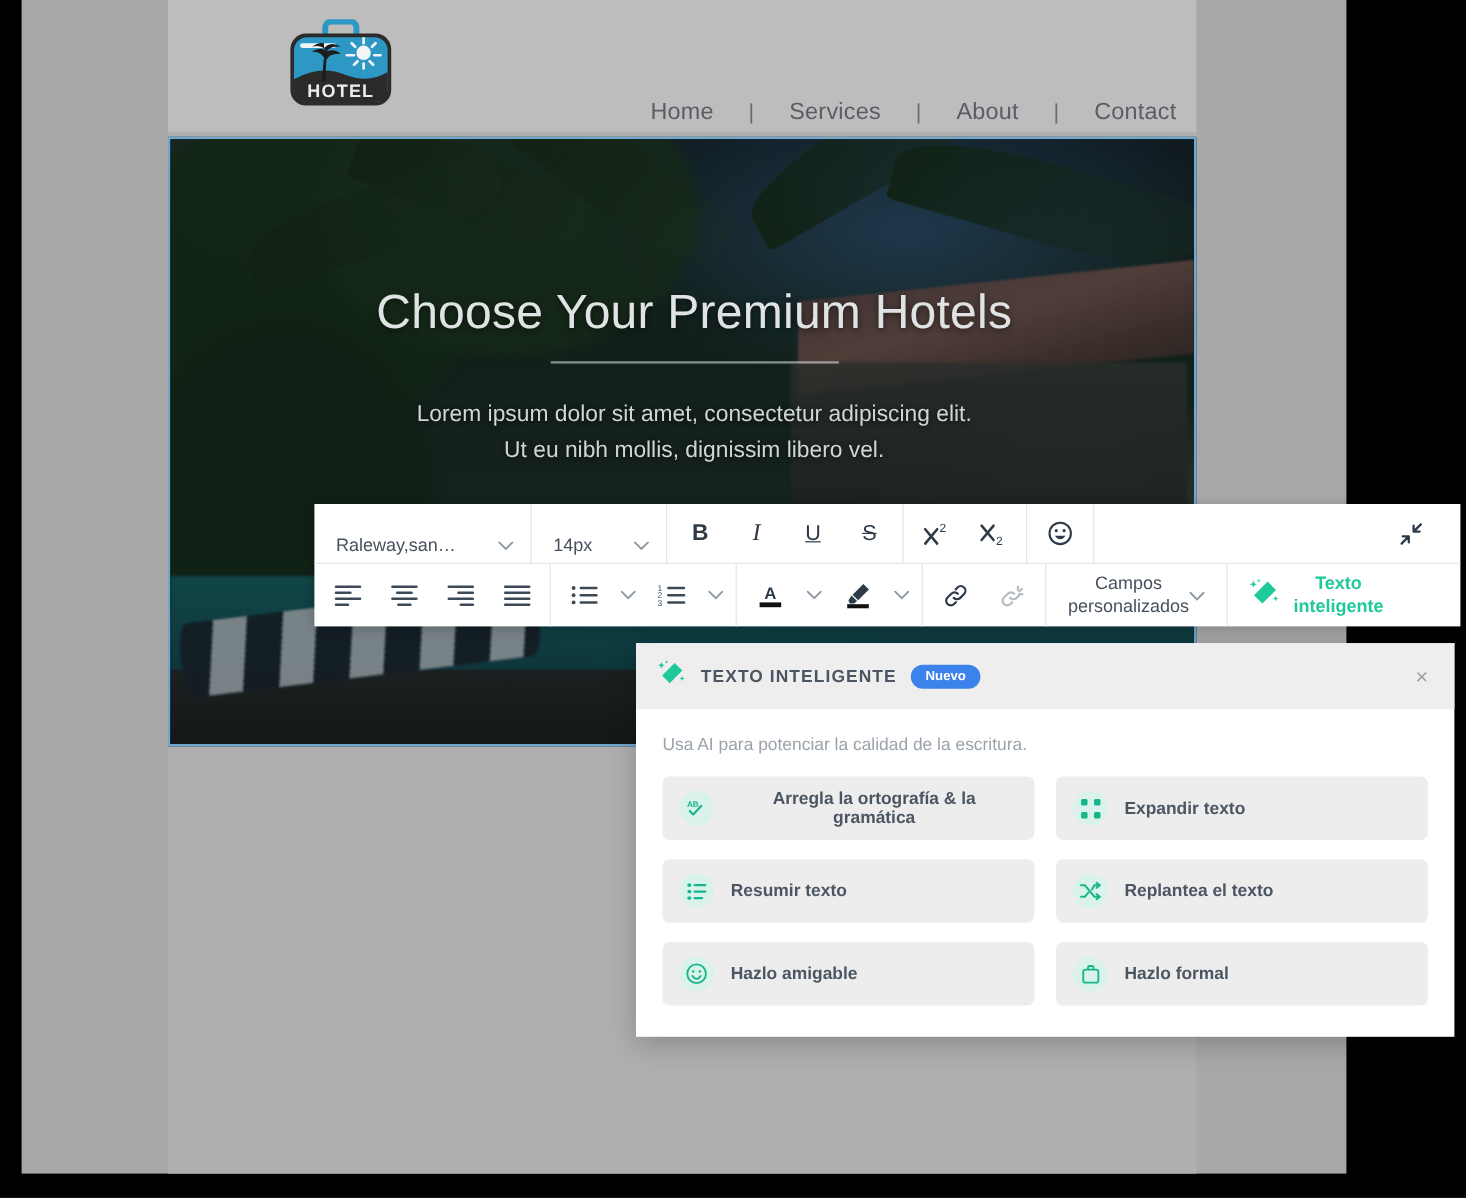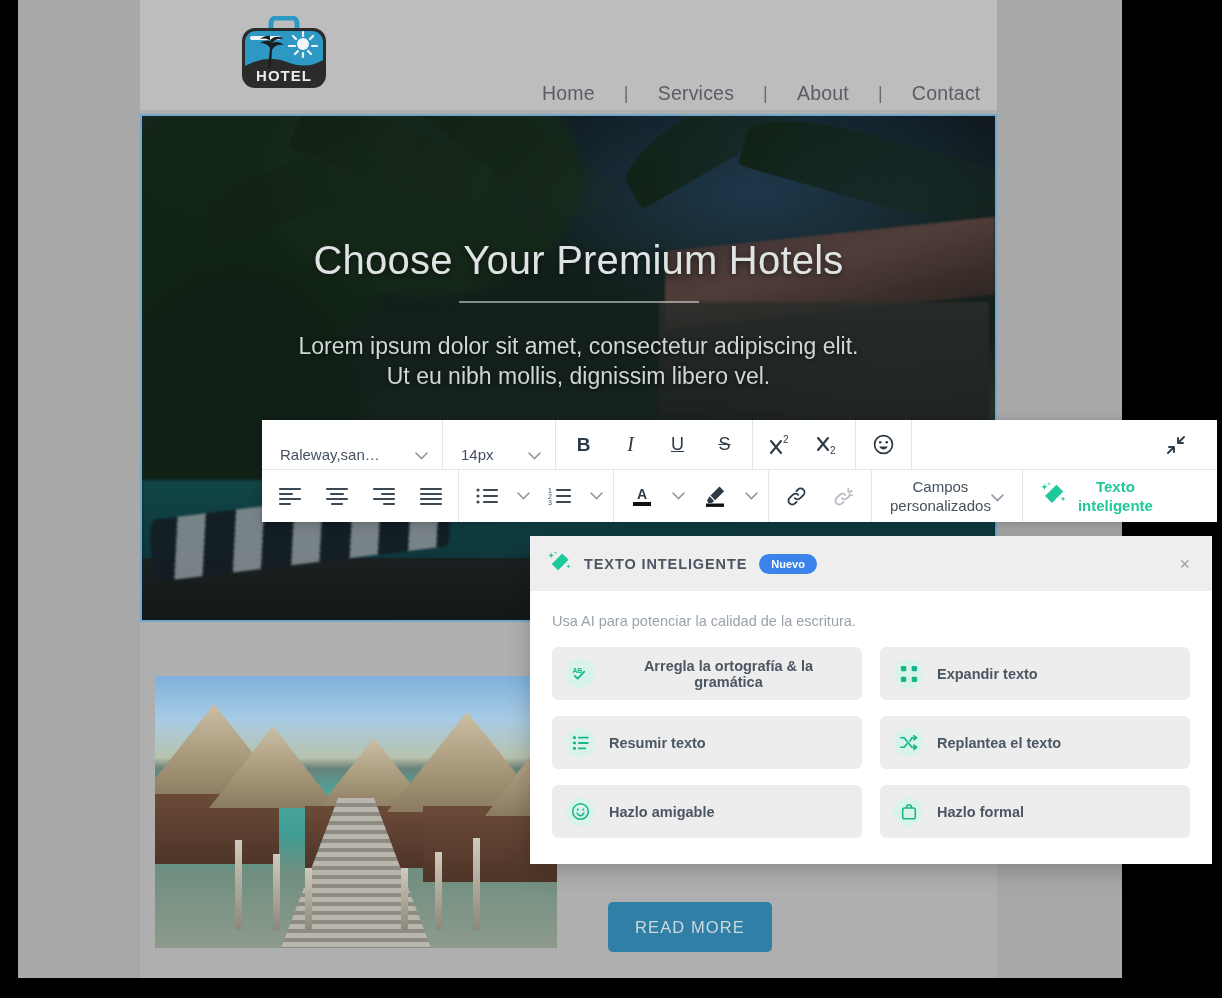--- a/index.html
+++ b/index.html
@@ -181,21 +181,21 @@
     text-shadow: 0 2px 6px rgba(0,0,0,.55);
   }
   .hero-rule {
     width: 240px;
     height: 2px;
     background: rgba(225,230,230,.55);
     margin: 18px auto 0;
   }
   .hero-sub {
     margin-top: 28px;
-    font-size: 23px;
+    font-size: 19px;
     line-height: 30px;
     color: #cfd6d6;
     text-shadow: 0 1px 4px rgba(0,0,0,.6);
   }
 
   
   .content-row {
     position: absolute;
     left: 0; top: 648px;
     width: 857px;
@@ -483,43 +483,20 @@
           <div class="hero-title">Choose Your Premium Hotels</div>
           <div class="hero-rule"></div>
           <div class="hero-sub">
             <div>Lorem ipsum dolor sit amet, consectetur adipiscing elit.</div>
             <div>Ut eu nibh mollis, dignissim libero vel.</div>
           </div>
         </div>
       </div>
     </div>
 
-    <div class="content-row">
-      <div class="thumb">
-        <div class="thumb-photo">
-          <div class="hut" style="left:-16px;top:28px;width:150px;height:95px;clip-path:polygon(50% 0,100% 100%,0 100%);"></div>
-          <div class="hut-wall" style="left:-6px;top:118px;width:130px;height:70px;"></div>
-          <div class="hut" style="left:54px;top:50px;width:128px;height:82px;clip-path:polygon(50% 0,100% 100%,0 100%);"></div>
-          <div class="hut" style="left:160px;top:62px;width:118px;height:74px;clip-path:polygon(50% 0,100% 100%,0 100%);"></div>
-          <div class="hut-wall" style="left:150px;top:130px;width:140px;height:62px;"></div>
-          <div class="hut" style="left:232px;top:36px;width:160px;height:100px;clip-path:polygon(50% 0,100% 100%,0 100%);"></div>
-          <div class="hut-wall" style="left:268px;top:130px;width:140px;height:76px;"></div>
-          <div class="hut" style="left:330px;top:54px;width:130px;height:86px;clip-path:polygon(50% 0,100% 100%,0 100%);"></div>
-          <div class="walkway"></div>
-          <div class="rail" style="left:80px;height:90px;"></div>
-          <div class="rail" style="left:118px;height:76px;"></div>
-          <div class="rail" style="left:150px;height:62px;"></div>
-          <div class="rail" style="left:246px;height:62px;"></div>
-          <div class="rail" style="left:280px;height:78px;"></div>
-          <div class="rail" style="left:318px;height:92px;"></div>
-        </div>
-      </div>
-
-      <button class="btn-readmore">READ MORE</button>
-    </div>
   </div>
 
   <div class="toolbar">
 
     <div class="tb-row">
 
       <div class="tb-group">
         <div class="tb-select" style="width:172px">
           <span>Raleway,san…</span>
           <span class="caret">

